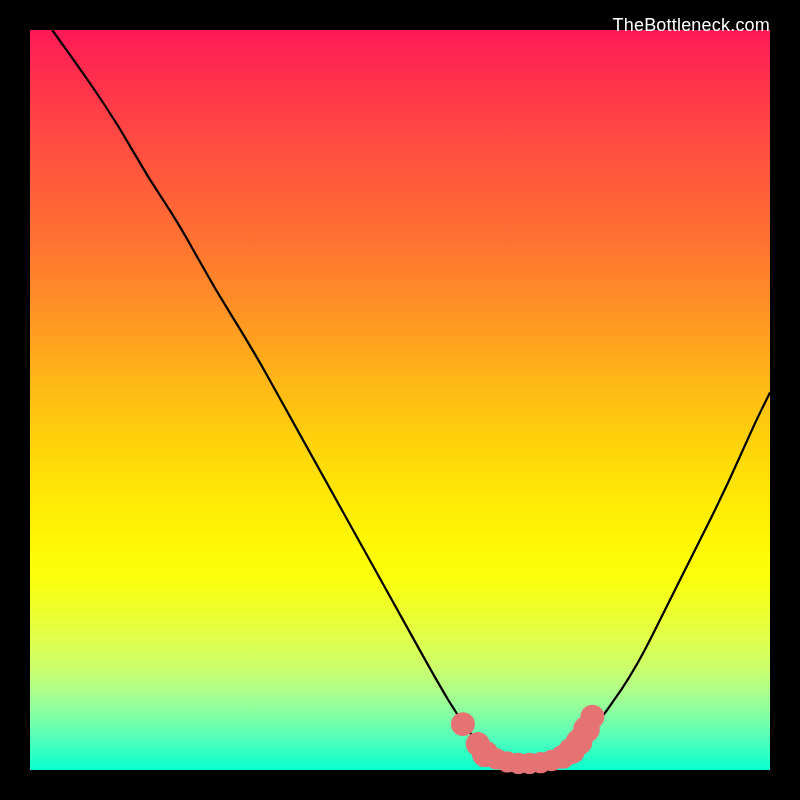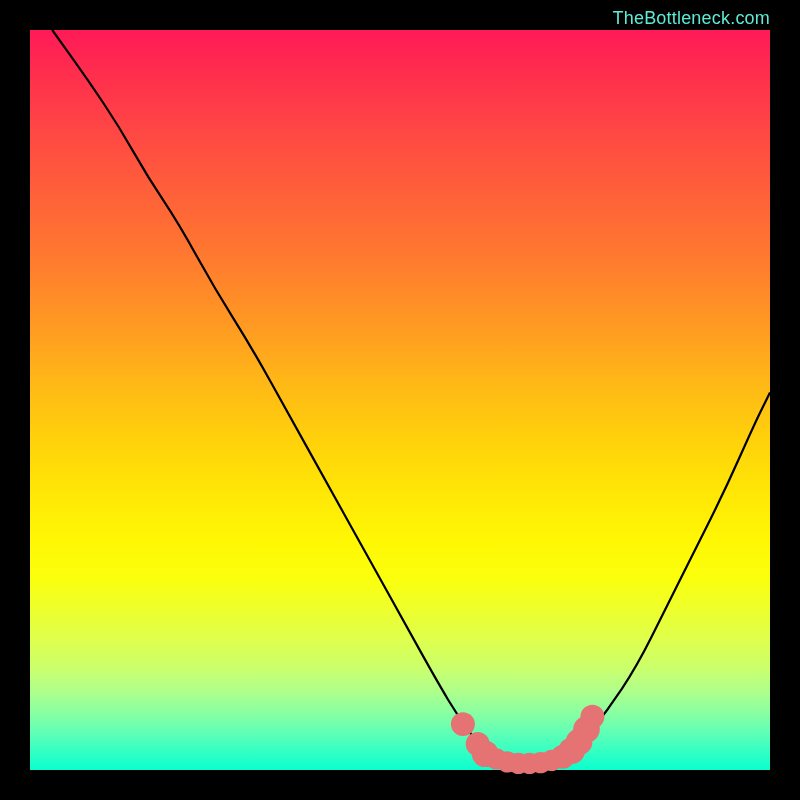--- a/index.html
+++ b/index.html
@@ -43,25 +43,25 @@
       #ccff6a 86%,
       #b2ff88 89%,
       #8dffa0 92%,
       #5fffb6 95%,
       #2bffc6 98%,
       #0affcf 100%
     );
   }
   .watermark {
     position: absolute;
-    top: 8px;
+    top: 15px;
     right: 30px;
     font-size: 18px;
     font-weight: 500;
-    color: #5eead4;
+    color: #ffffff;
     letter-spacing: 0.2px;
     font-family: Arial, Helvetica, sans-serif;
   }
   svg.curves {
     position: absolute;
     top: 0;
     left: 0;
     width: 740px;
     height: 740px;
     overflow: visible;

